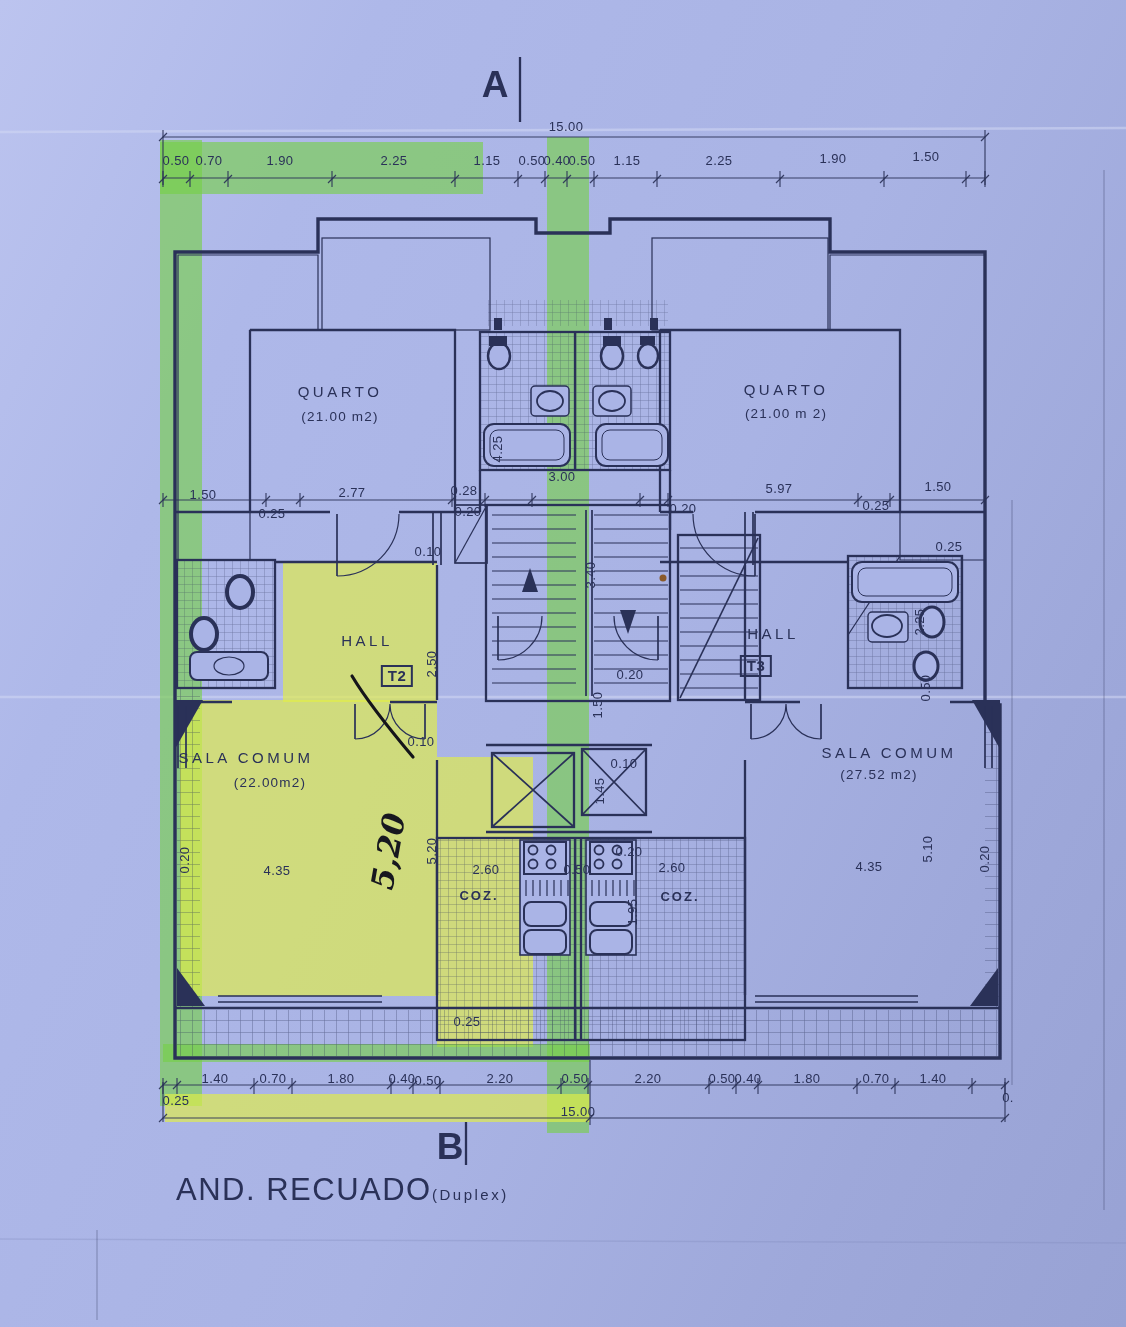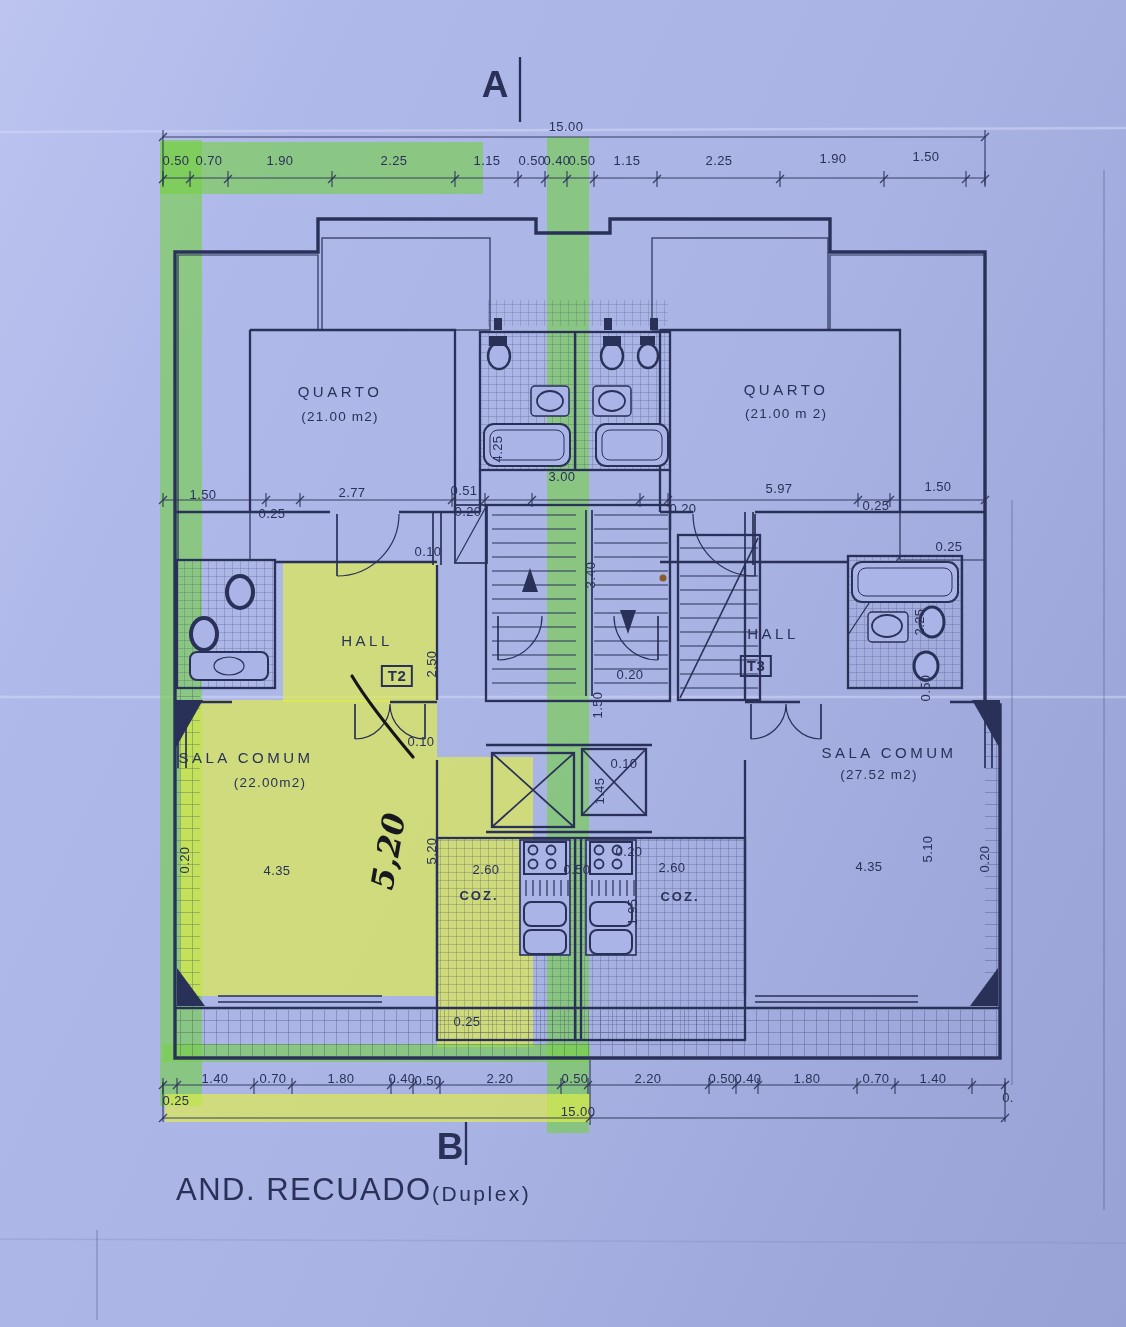--- a/index.html
+++ b/index.html
@@ -21,21 +21,21 @@
   .crease2{stroke:#7f89bb;stroke-width:1.5;opacity:.3}
   .lbl{position:absolute;transform:translate(-50%,-50%);font-size:13px;color:var(--ink);
        letter-spacing:.4px;white-space:nowrap;}
   .rot{transform:translate(-50%,-50%) rotate(-90deg)}
   .room{font-size:15px;letter-spacing:3.5px}
   .area{font-size:13.5px;letter-spacing:1.2px}
   .coz{font-size:13px;letter-spacing:2px;font-weight:bold}
   .tagbox{border:2px solid var(--ink);padding:0px 5px 1px;font-weight:bold;font-size:15px;background:transparent}
   .marker{font-size:37px;font-weight:600;letter-spacing:0}
   .titleMain{font-size:31px;font-weight:400;letter-spacing:1.5px;transform:translate(0,-50%)}
-  .titleSub{font-size:21px;letter-spacing:2.5px;transform:translate(0,-50%)}
+  .titleSub{font-size:15px;letter-spacing:2.5px;transform:translate(0,-50%)}
   .hand{font-family:"DejaVu Serif",serif;font-style:italic;font-size:31px;color:#17171f;
         transform:translate(-50%,-50%) rotate(-80deg);font-weight:600}
 </style>
 </head>
 <body>
 
 <div id="scan">
 
 <svg width="1126" height="1327" viewBox="0 0 1126 1327">
   <defs>
@@ -264,21 +264,21 @@
 
   <div class="lbl room" style="left:340px;top:391px">QUARTO</div>
   <div class="lbl area" style="left:340px;top:416px">(21.00 m2)</div>
   <div class="lbl room" style="left:786px;top:389px">QUARTO</div>
   <div class="lbl area" style="left:786px;top:413px">(21.00 m 2)</div>
   <div class="lbl rot" style="left:497px;top:449px">4.25</div>
 
   <div class="lbl" style="left:203px;top:494px">1.50</div>
   <div class="lbl" style="left:272px;top:513px">0.25</div>
   <div class="lbl" style="left:352px;top:492px">2.77</div>
-  <div class="lbl" style="left:464px;top:490px">0.51</div>
+  <div class="lbl" style="left:464px;top:490px">0.28</div>
   <div class="lbl" style="left:468px;top:511px">0.20</div>
   <div class="lbl" style="left:562px;top:476px">3.00</div>
   <div class="lbl" style="left:683px;top:508px">0.20</div>
   <div class="lbl" style="left:779px;top:488px">5.97</div>
   <div class="lbl" style="left:876px;top:505px">0.25</div>
   <div class="lbl" style="left:938px;top:486px">1.50</div>
   <div class="lbl" style="left:949px;top:546px">0.25</div>
 
   <div class="lbl" style="left:428px;top:551px">0.10</div>
   <div class="lbl rot" style="left:590px;top:575px">3.40</div>

